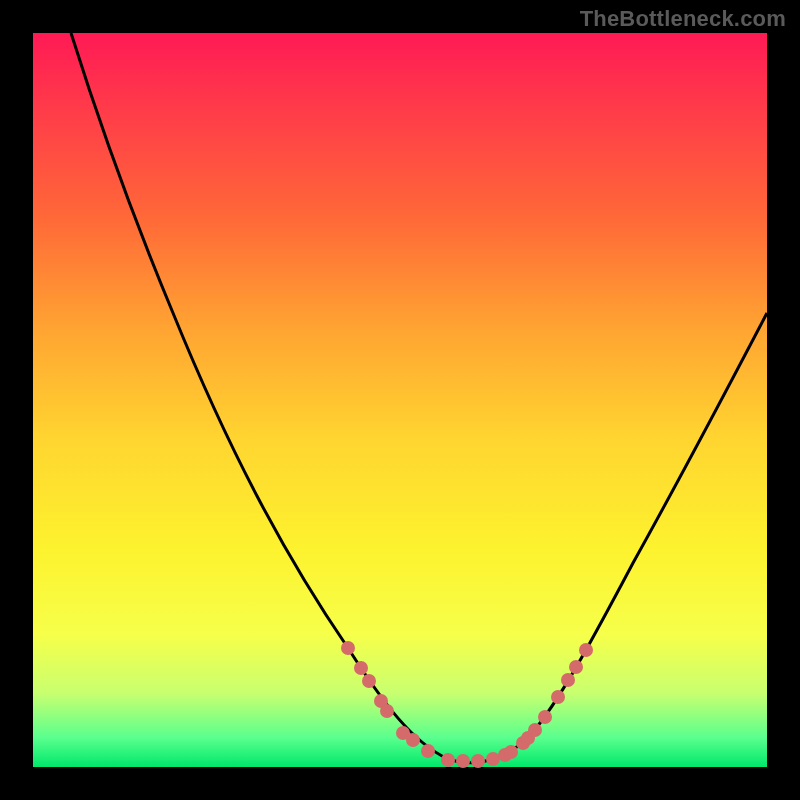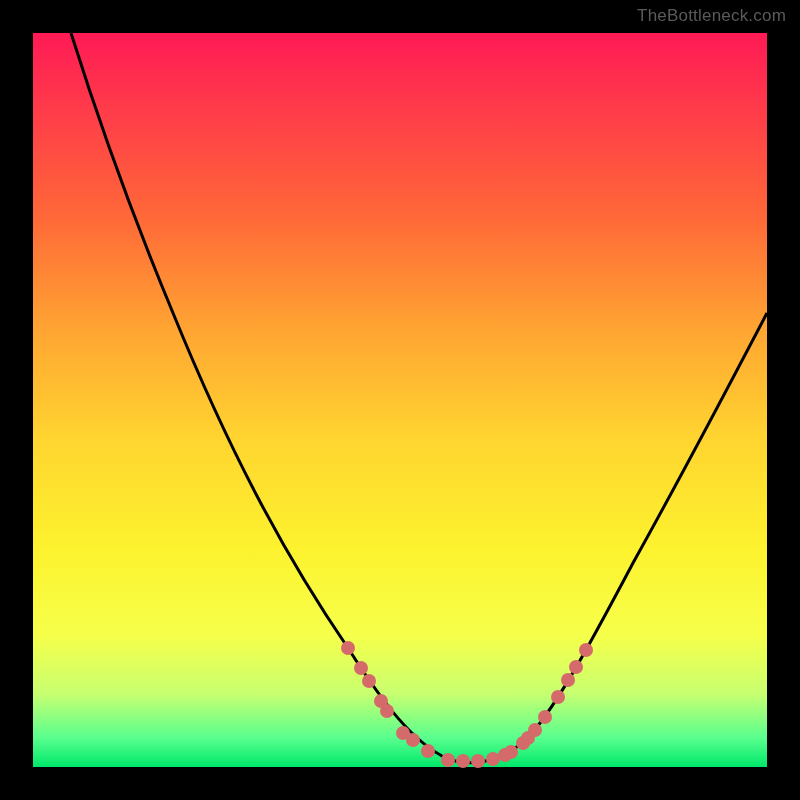--- a/index.html
+++ b/index.html
@@ -27,22 +27,22 @@
       #c8ff70 90%,
       #5aff8e 96%,
       #00e86a 100%
     );
   }
   .watermark {
     position: absolute;
     top: 6px;
     right: 14px;
     font-family: Arial, Helvetica, sans-serif;
-    font-size: 17px;
-    font-weight: 400;
+    font-size: 22px;
+    font-weight: 700;
     color: #5a5a5a;
     letter-spacing: 0.2px;
   }
   .curve {
     position: absolute;
     left: 33px;
     top: 33px;
     width: 734px;
     height: 734px;
     pointer-events: none;

